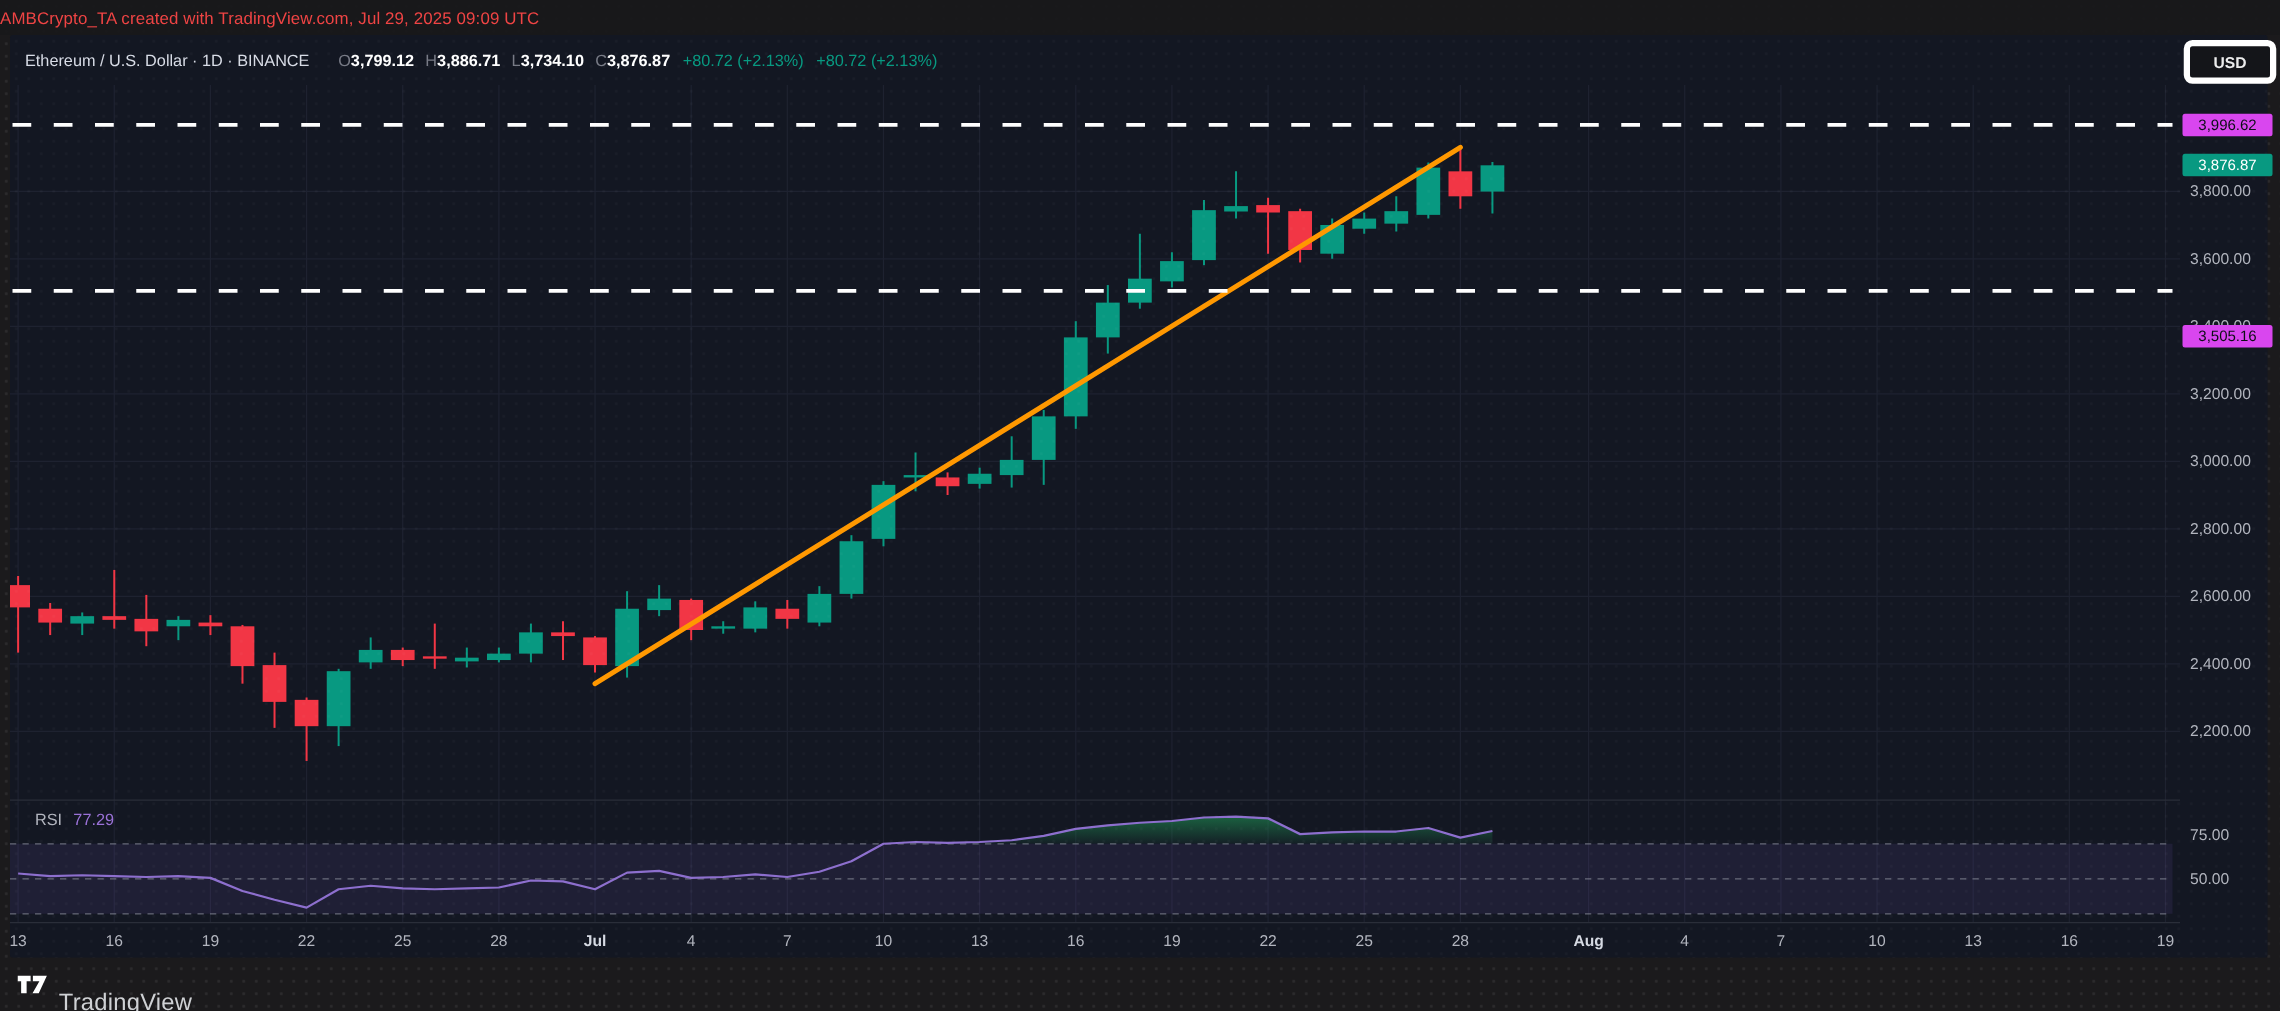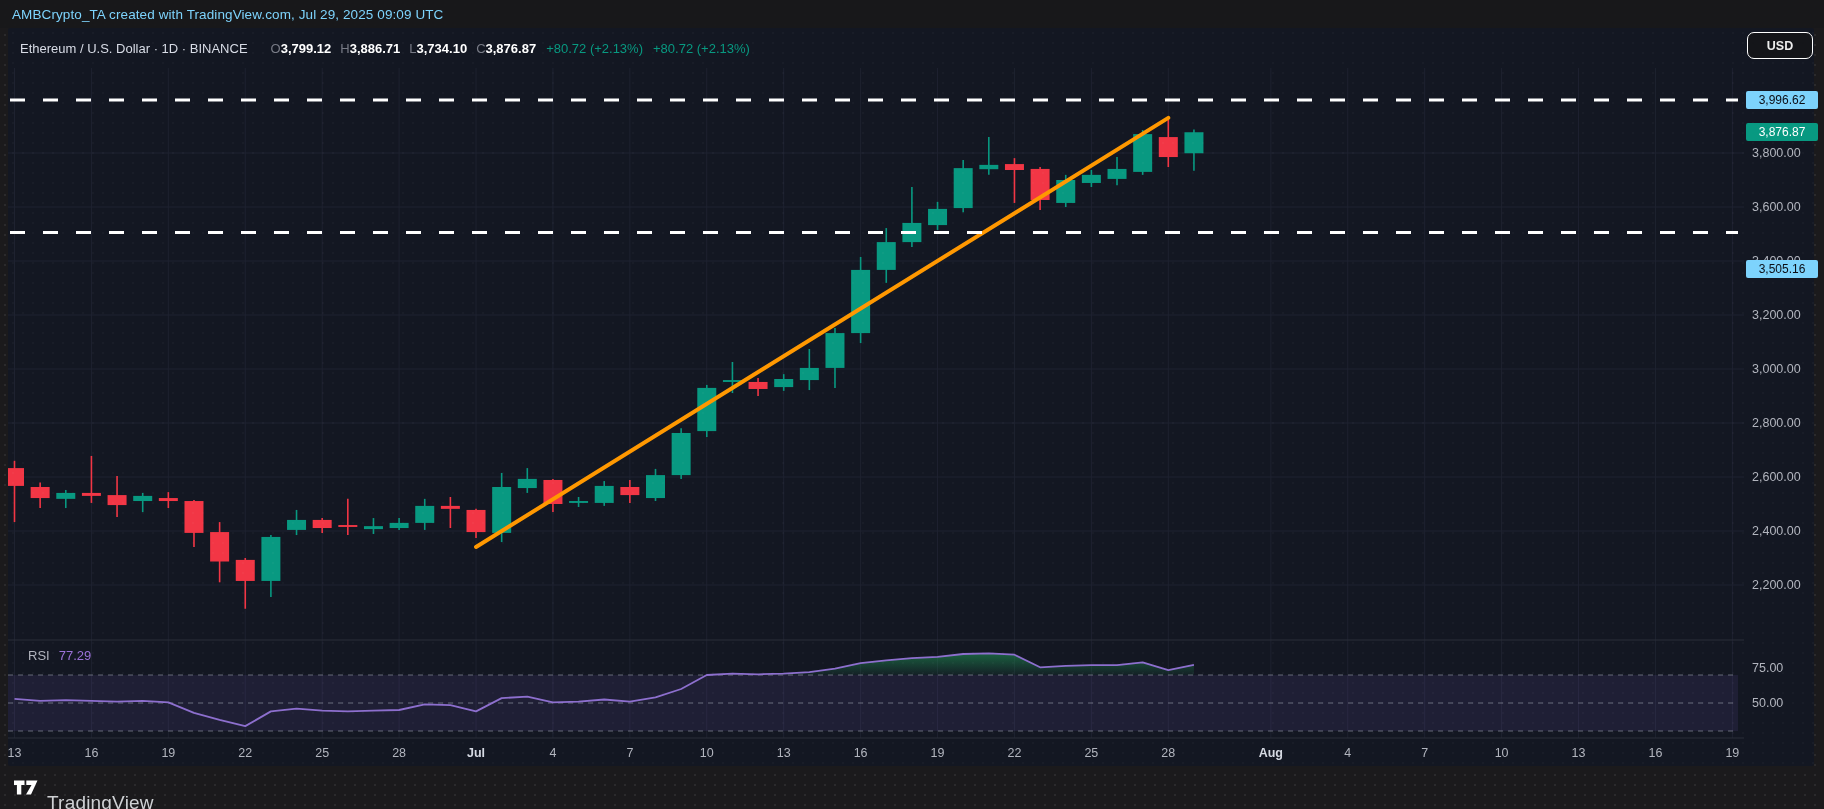--- a/index.html
+++ b/index.html
@@ -9,55 +9,55 @@
     background-image:radial-gradient(circle, rgba(255,255,255,0.07) 1px, transparent 1.4px);
     background-size:10px 10px;
     font-family:"Liberation Sans", sans-serif;
     -webkit-font-smoothing:antialiased;
   }
   .attribution-bar{
     position:absolute;left:0;top:0;width:100%;height:28px;
     background:rgba(24,24,26,0.92);
     display:flex;align-items:center;
   }
-  .attribution-bar span{color:#7dd3fc;font-size:13.5px;padding-left:12px;letter-spacing:.1px;}
+  .attribution-bar span{color:#ef4444;font-size:13.5px;letter-spacing:.1px;}
   .chart-panel{
     position:absolute;left:8px;top:28px;width:1806px;height:738px;
     background:#131722;border-radius:2px;
   }
   .chart-panel .dots{
     position:absolute;inset:0;pointer-events:none;
     background-image:radial-gradient(circle, rgba(255,255,255,0.028) 1px, transparent 1.3px);
     background-size:10px 10px;
   }
   .symbol-row{
     position:absolute;left:12px;top:8px;height:20px;display:flex;align-items:flex-end;
     font-size:13px;white-space:nowrap;z-index:5;
   }
   .symbol-row .title{color:#d8dce6;margin-right:14px;}
   .symbol-row .ohlc-label{color:#787b86;margin-left:9px;}
   .symbol-row .ohlc-value{color:#ffffff;font-weight:bold;}
   .symbol-row .change{color:#089981;margin-left:10px;}
   .currency-button{
     position:absolute;left:1739px;top:4px;width:64px;height:25px;
-    background:#141519;border:1px solid #ffffff;border-radius:7px;
+    background:#141519;border:5px solid #ffffff;border-radius:7px;
     color:#ececec;font-size:12.5px;font-weight:bold;
     display:flex;align-items:center;justify-content:center;z-index:6;cursor:pointer;
   }
   .rsi-caption{
     position:absolute;left:20px;top:620px;z-index:5;font-size:13px;display:flex;gap:9px;align-items:center;
   }
   .rsi-caption .rsi-name{color:#b2b5be;}
   .rsi-caption .rsi-value{color:#9b72d8;}
   .price-badge{
     position:absolute;left:1738px;width:72px;height:18px;z-index:6;
     display:flex;align-items:center;justify-content:center;
     font-size:12px;border-radius:2px;
   }
-  .price-badge.white{background:#7dd3fc;color:#0c0e15;}
+  .price-badge.white{background:#d946ef;color:#0c0e15;}
   .price-badge.accent{background:#089981;color:#ffffff;}
   .footer-bar{
     position:absolute;left:14px;top:773px;height:28px;display:flex;align-items:center;gap:8px;
   }
   .footer-bar .brand{color:#cfd1d4;font-size:19px;font-weight:500;letter-spacing:.2px;margin-top:32px;}
   svg text{font-family:"Liberation Sans", sans-serif;}
 </style>
 </head>
 <body>
 

